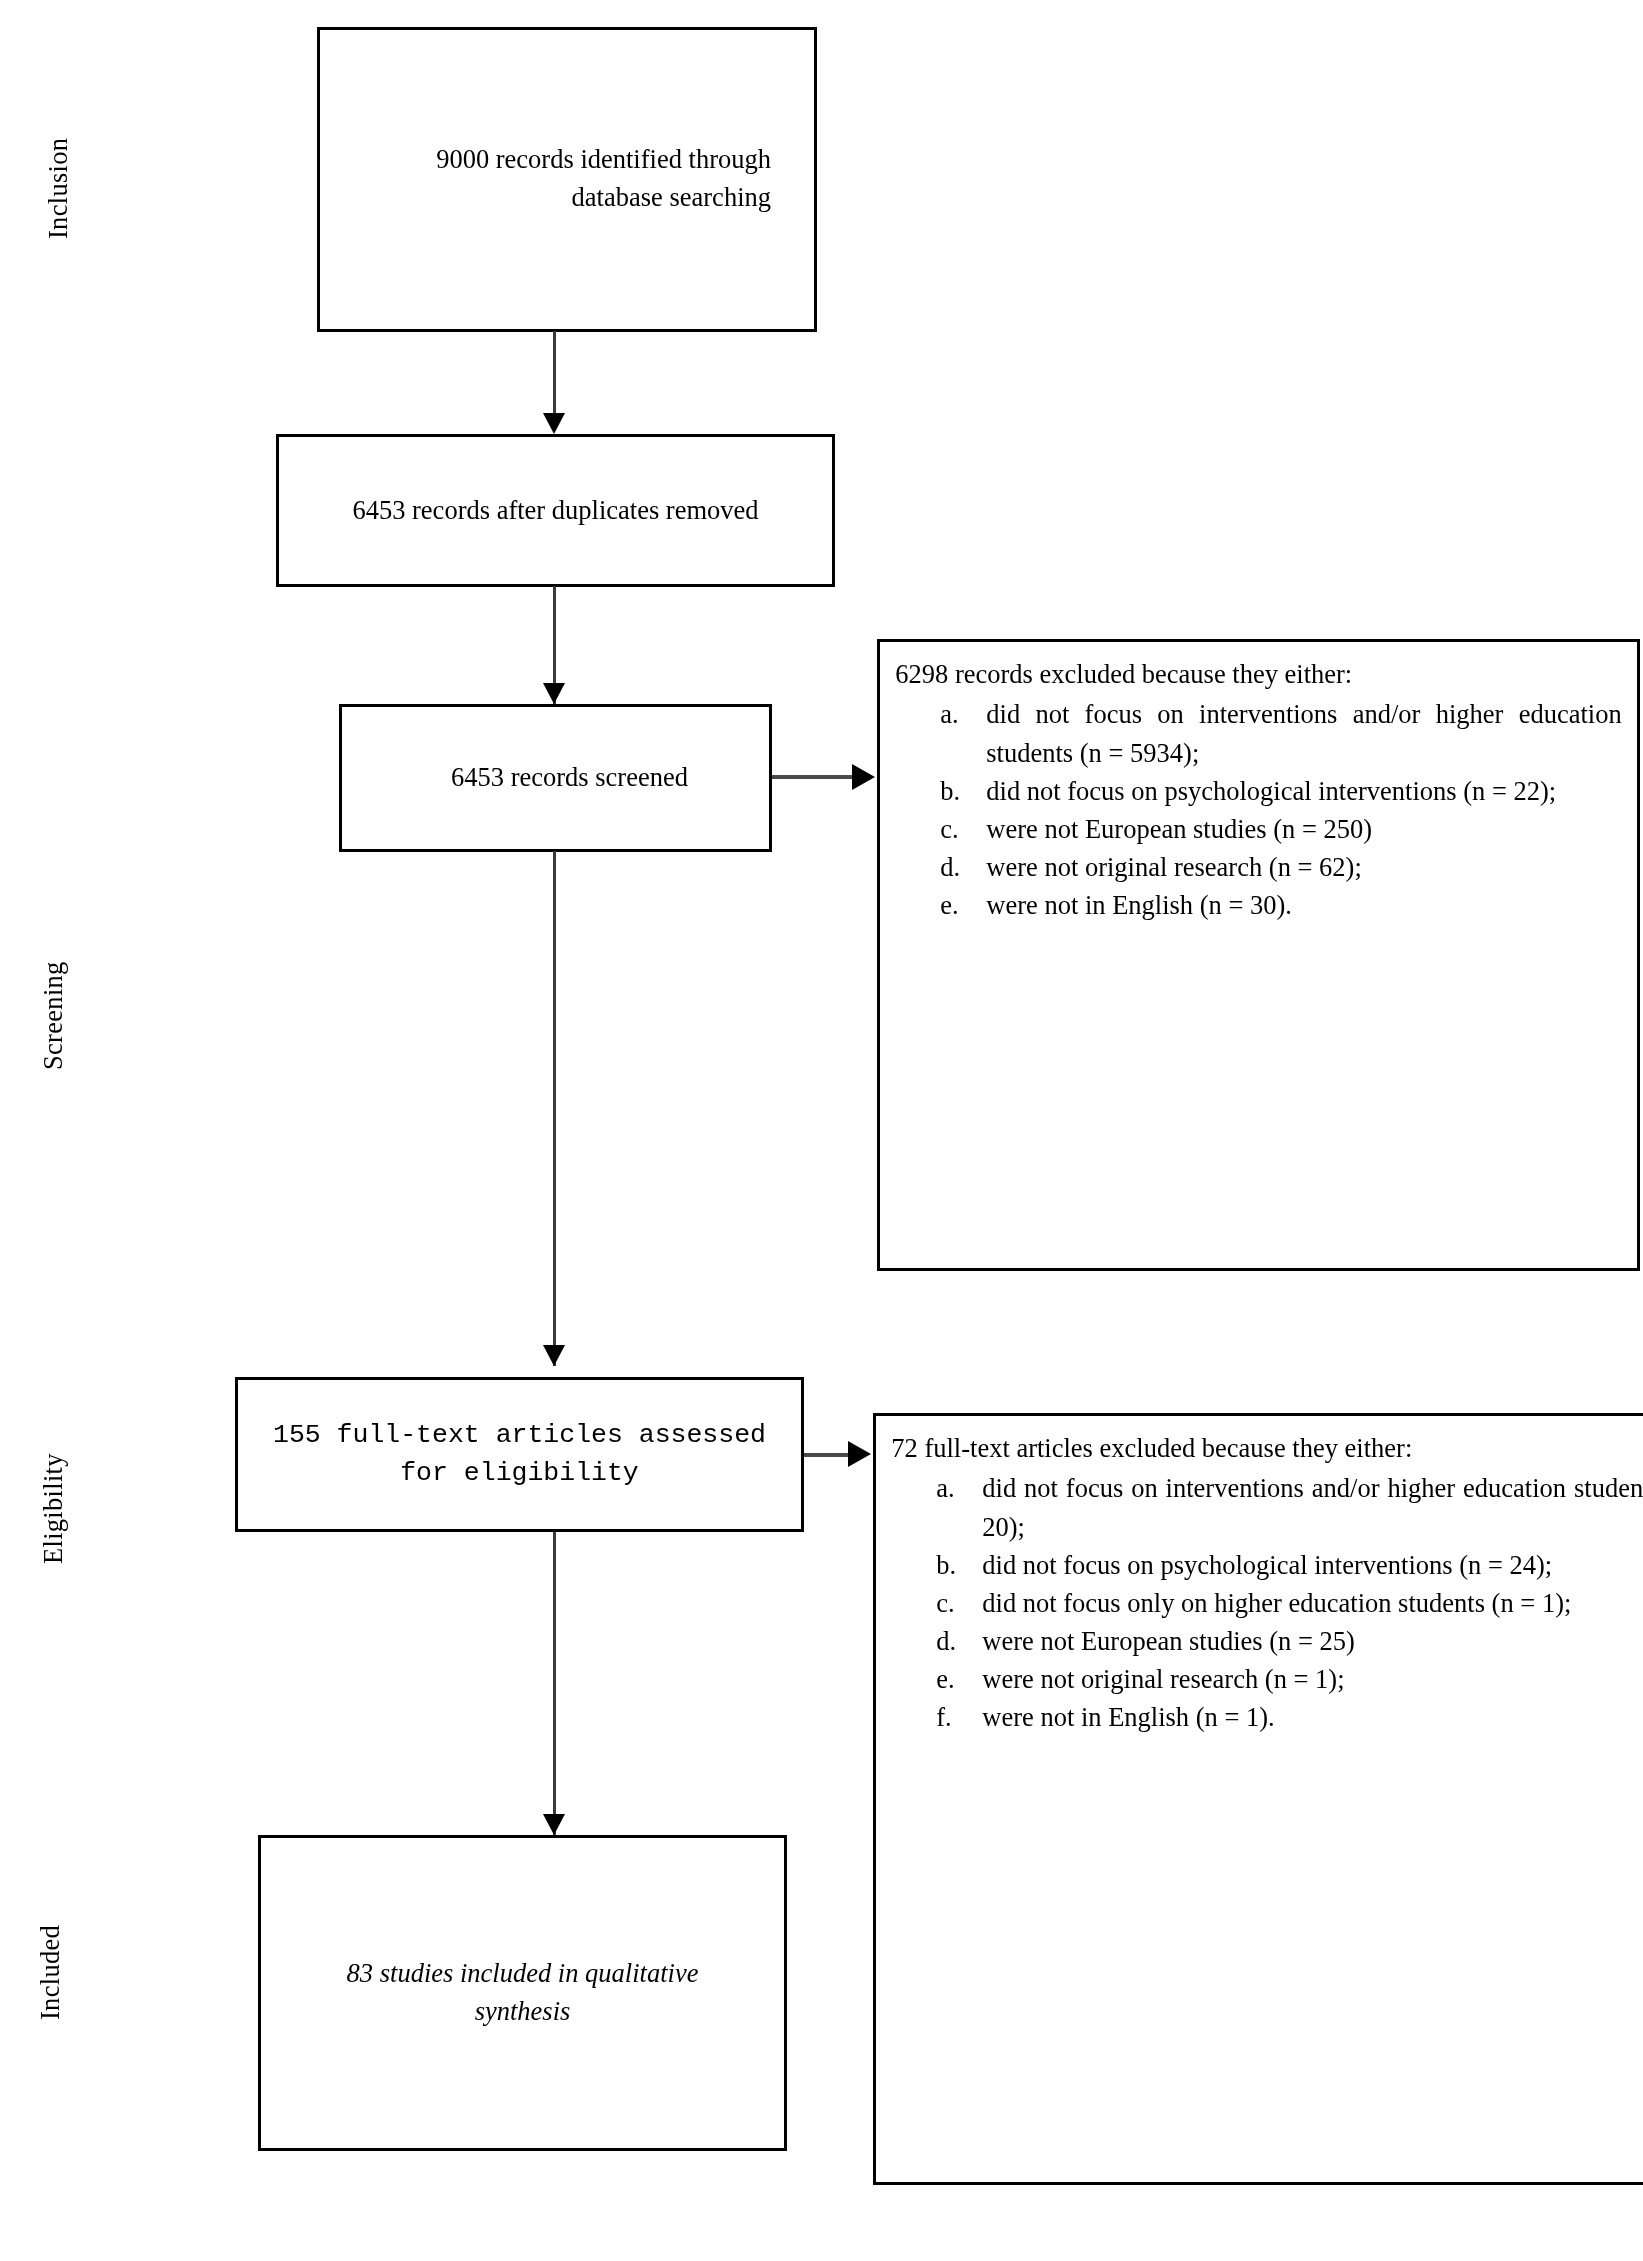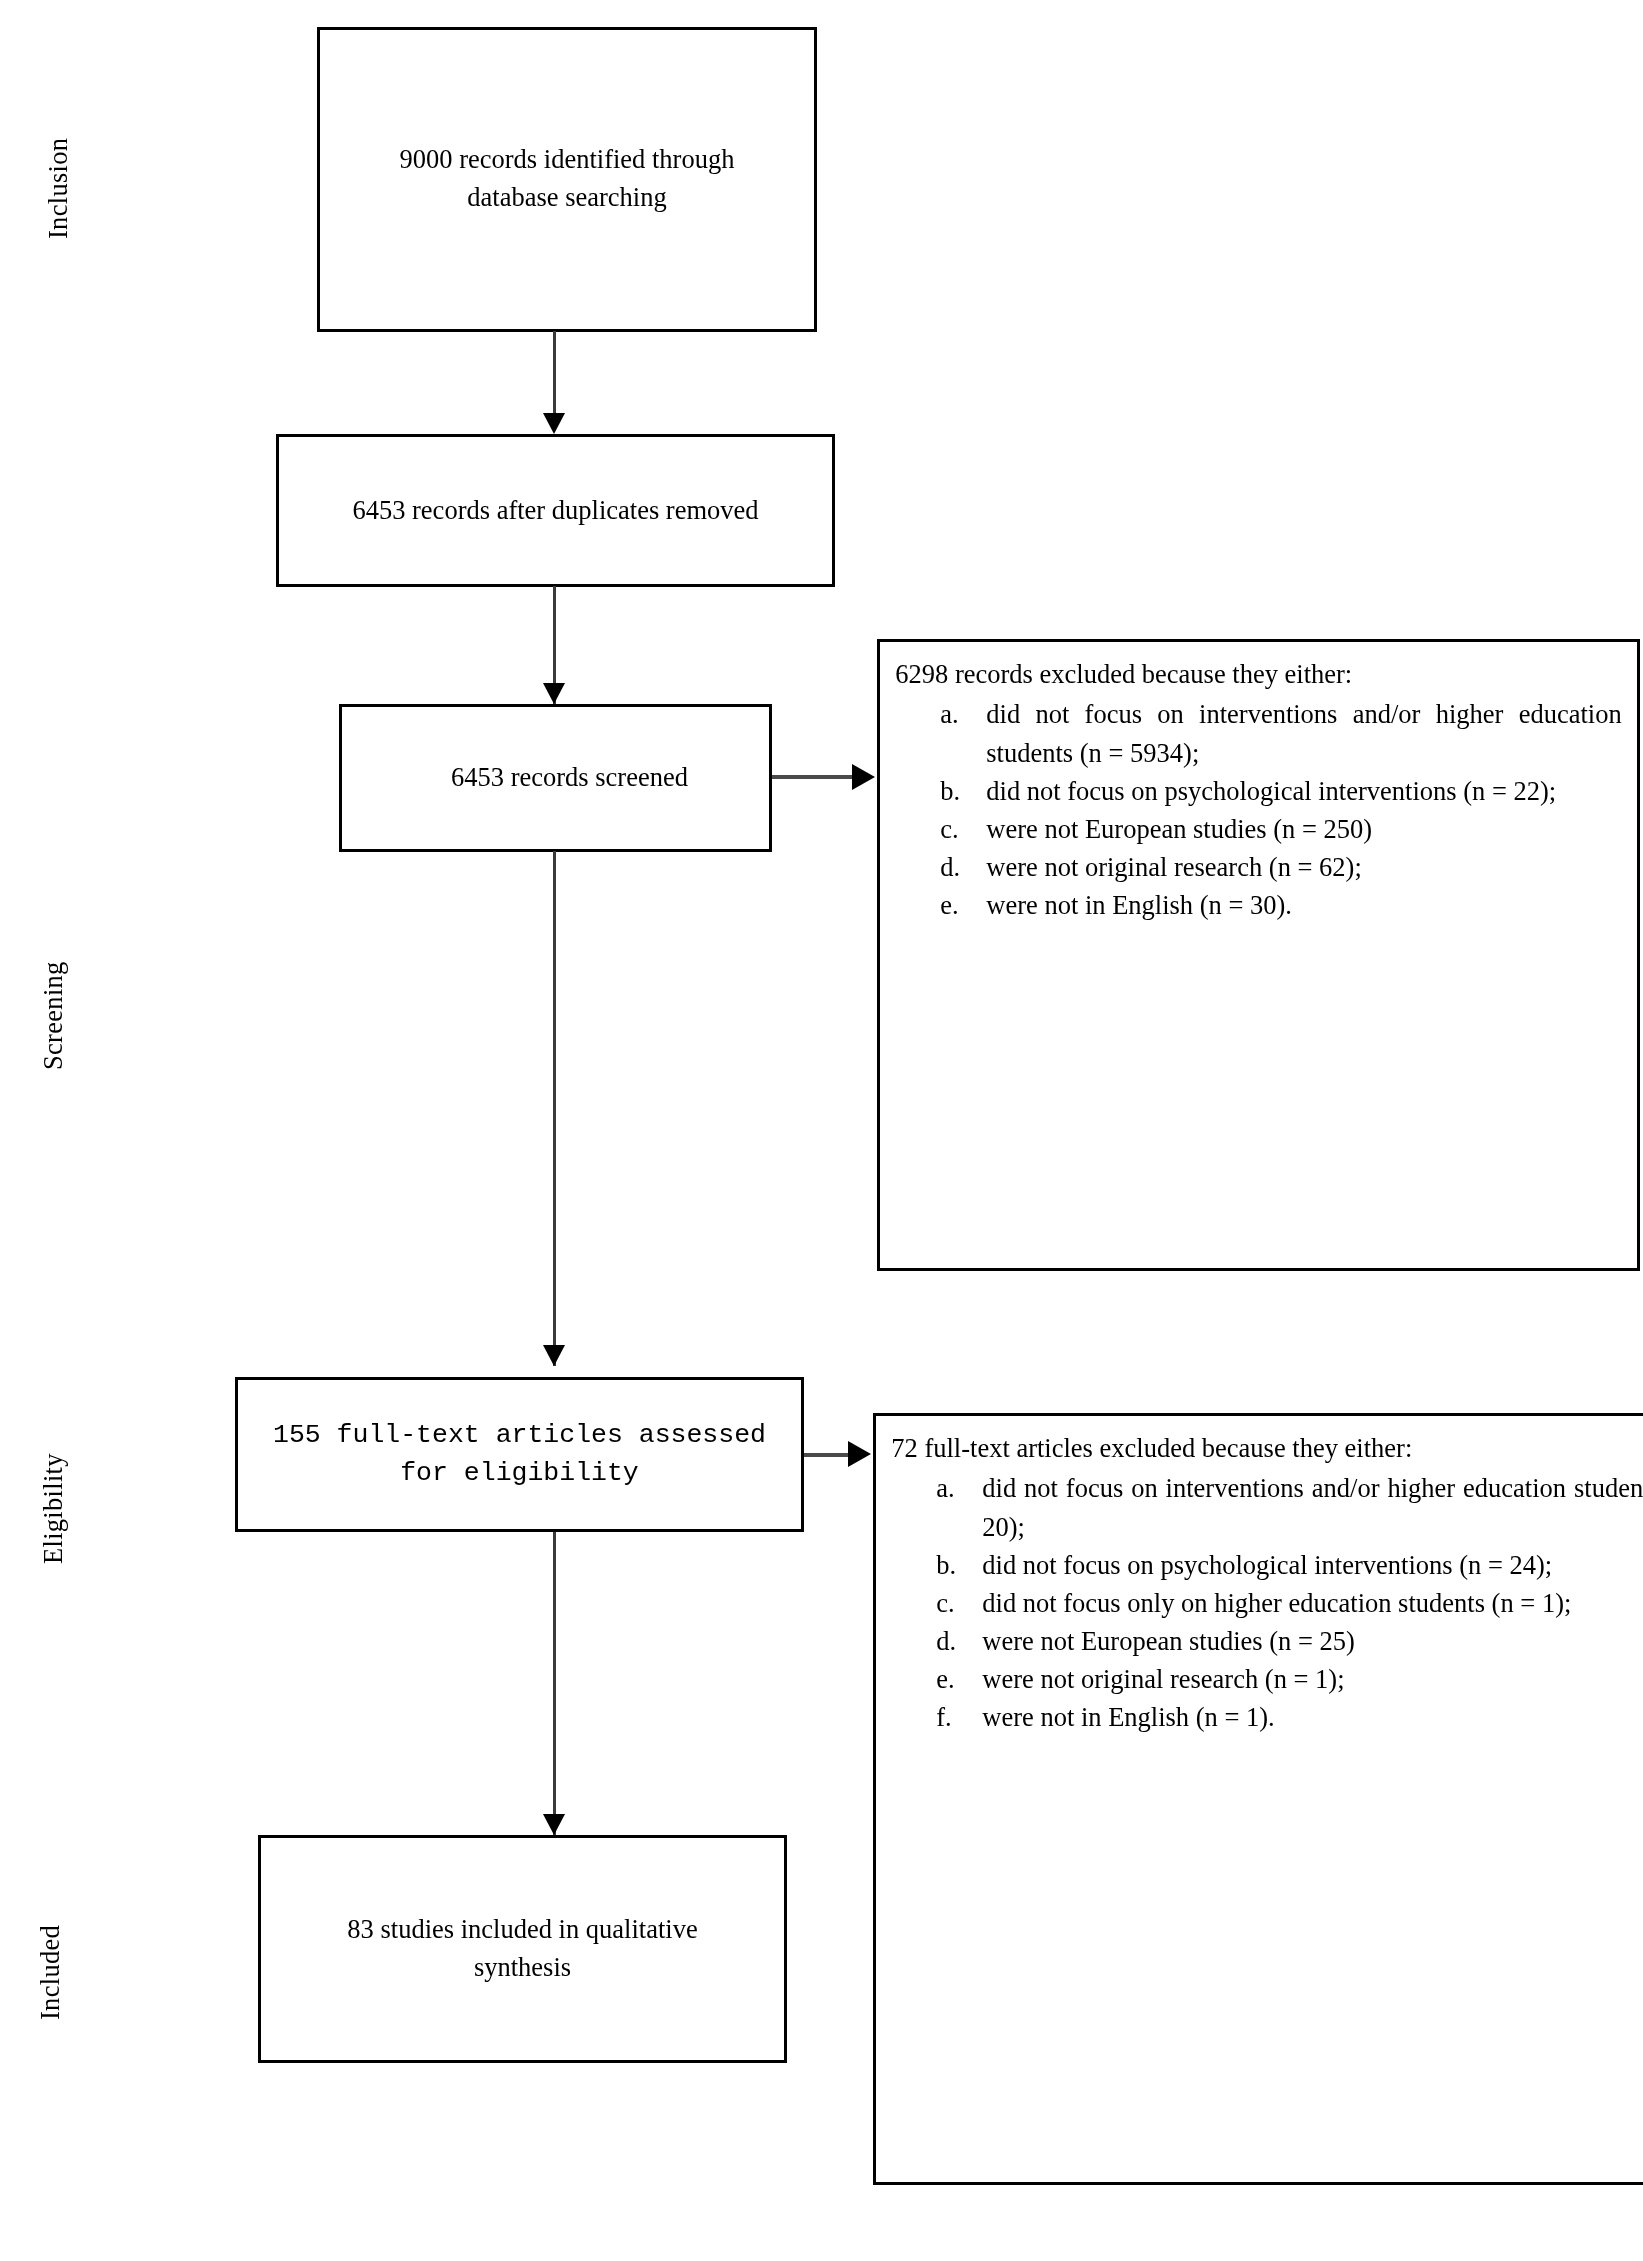--- a/index.html
+++ b/index.html
@@ -121,21 +121,21 @@
 
   <div class="stage-label" style="left:45px; top:239px;">Inclusion</div>
 
   <div class="stage-label" style="left:40px; top:1070px;">Screening</div>
 
   <div class="stage-label" style="left:40px; top:1564px;">Eligibility</div>
 
   <div class="stage-label" style="left:37px; top:2020px;">Included</div>
 
   <div class="flow-box" style="left:317px; top:26.5px; width:500px; height:305px;">
-    <div class="box-text" style="max-width:408px;">9000 records identified through database searching</div>
+    <div class="box-text" style="max-width:408px;text-align:right;">9000 records identified through database searching</div>
   </div>
 
   <div class="v-line" style="left:553px; top:331px; height:92px;"></div>
   <div class="arrow-down" style="left:543px; top:413px;"></div>
 
   <div class="flow-box" style="left:276px; top:434px; width:559px; height:153px;">
     <div class="box-text" style="max-width:510px;">6453 records after duplicates removed</div>
   </div>
 
   <div class="v-line" style="left:553px; top:586px; height:122px;"></div>
@@ -210,18 +210,18 @@
       <li class="excl-item nojust">
         <span class="marker">f.</span>
         <span>were not in English (n = 1).</span>
       </li>
     </ul>
   </div>
 
   <div class="v-line" style="left:553px; top:1532px; height:306px;"></div>
   <div class="arrow-down" style="left:543px; top:1814px;"></div>
 
-  <div class="flow-box" style="left:258px; top:1835px; width:529px; height:228px;">
+  <div class="flow-box" style="left:258px; top:1835px; width:529px; height:316px;font-style:italic;">
     <div class="box-text" style="max-width:448px;">83 studies included in qualitative synthesis</div>
   </div>
 
 </div>
 
 
 </body></html>

